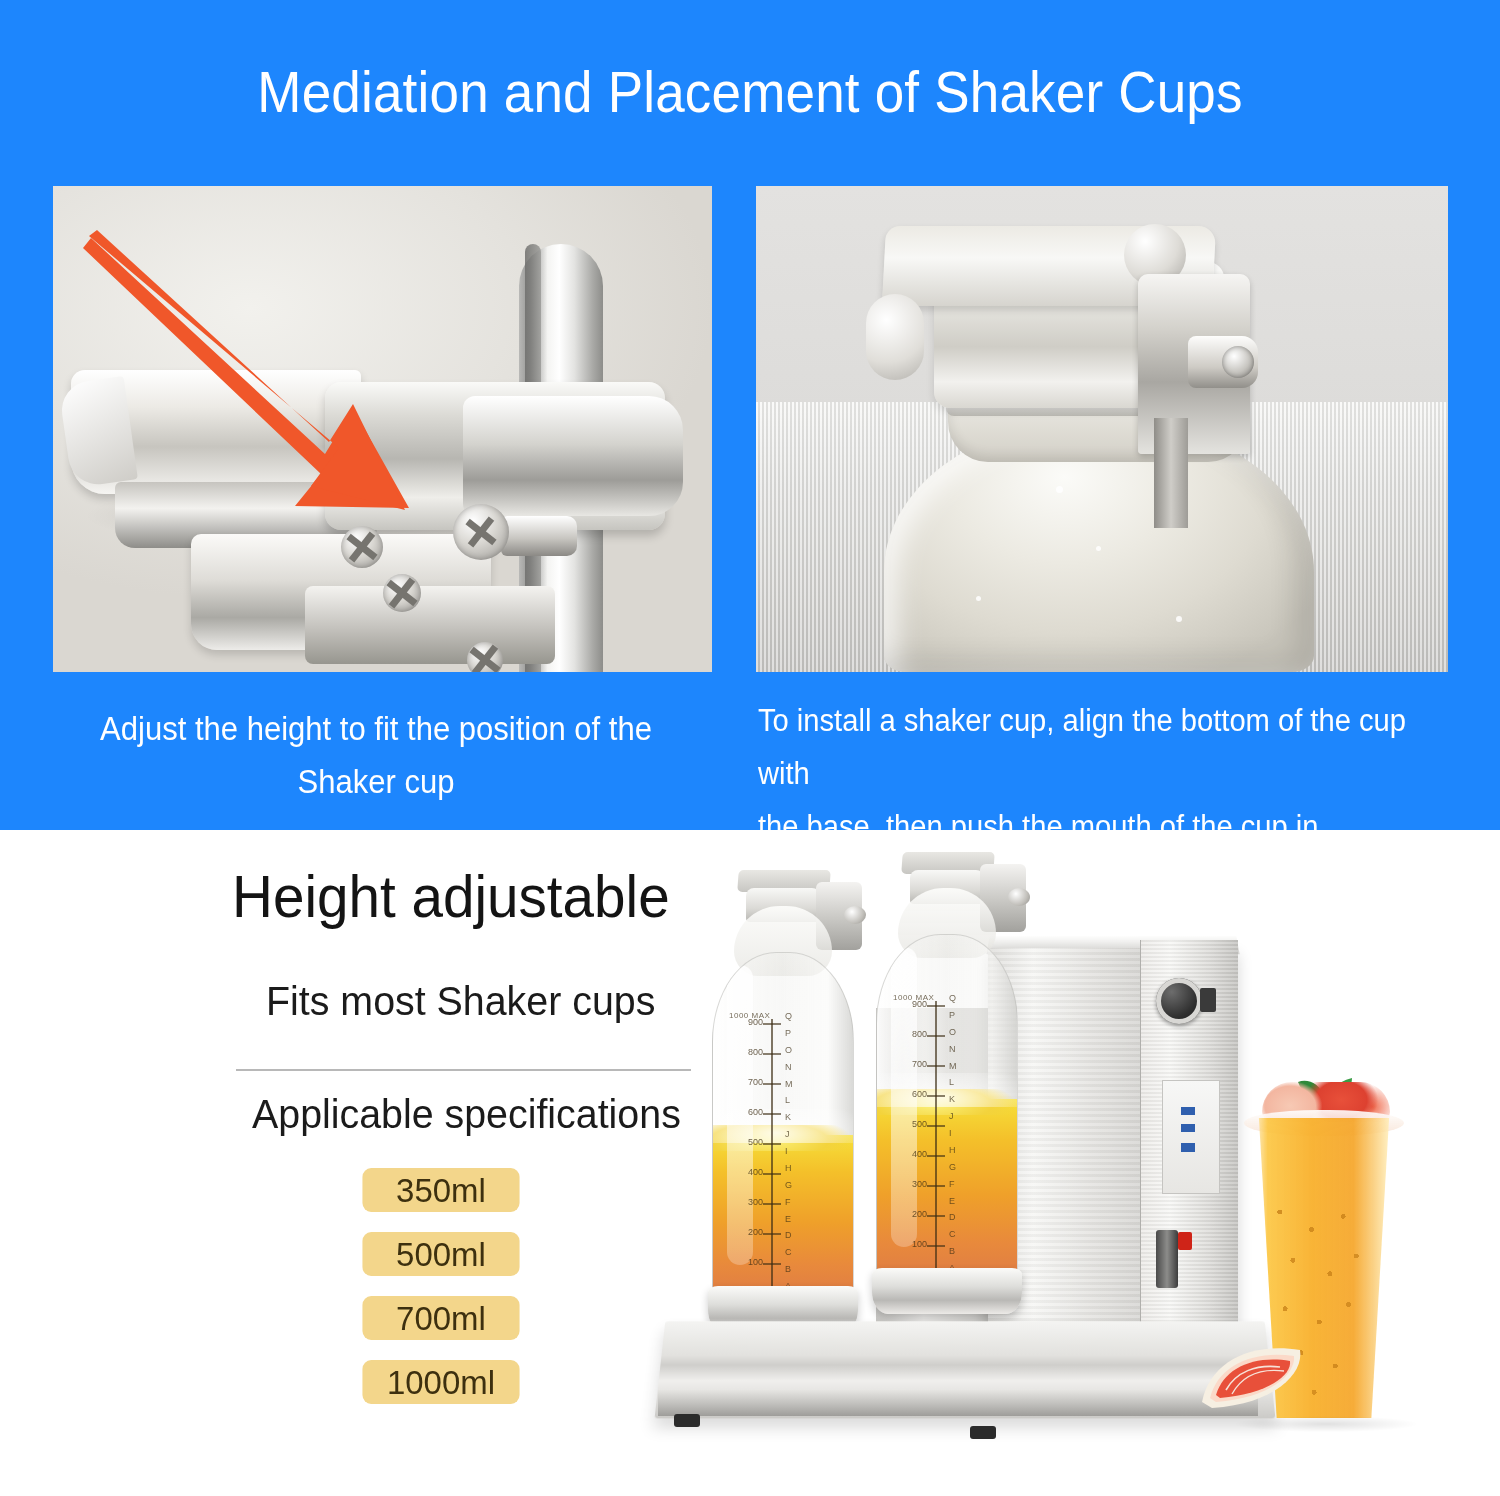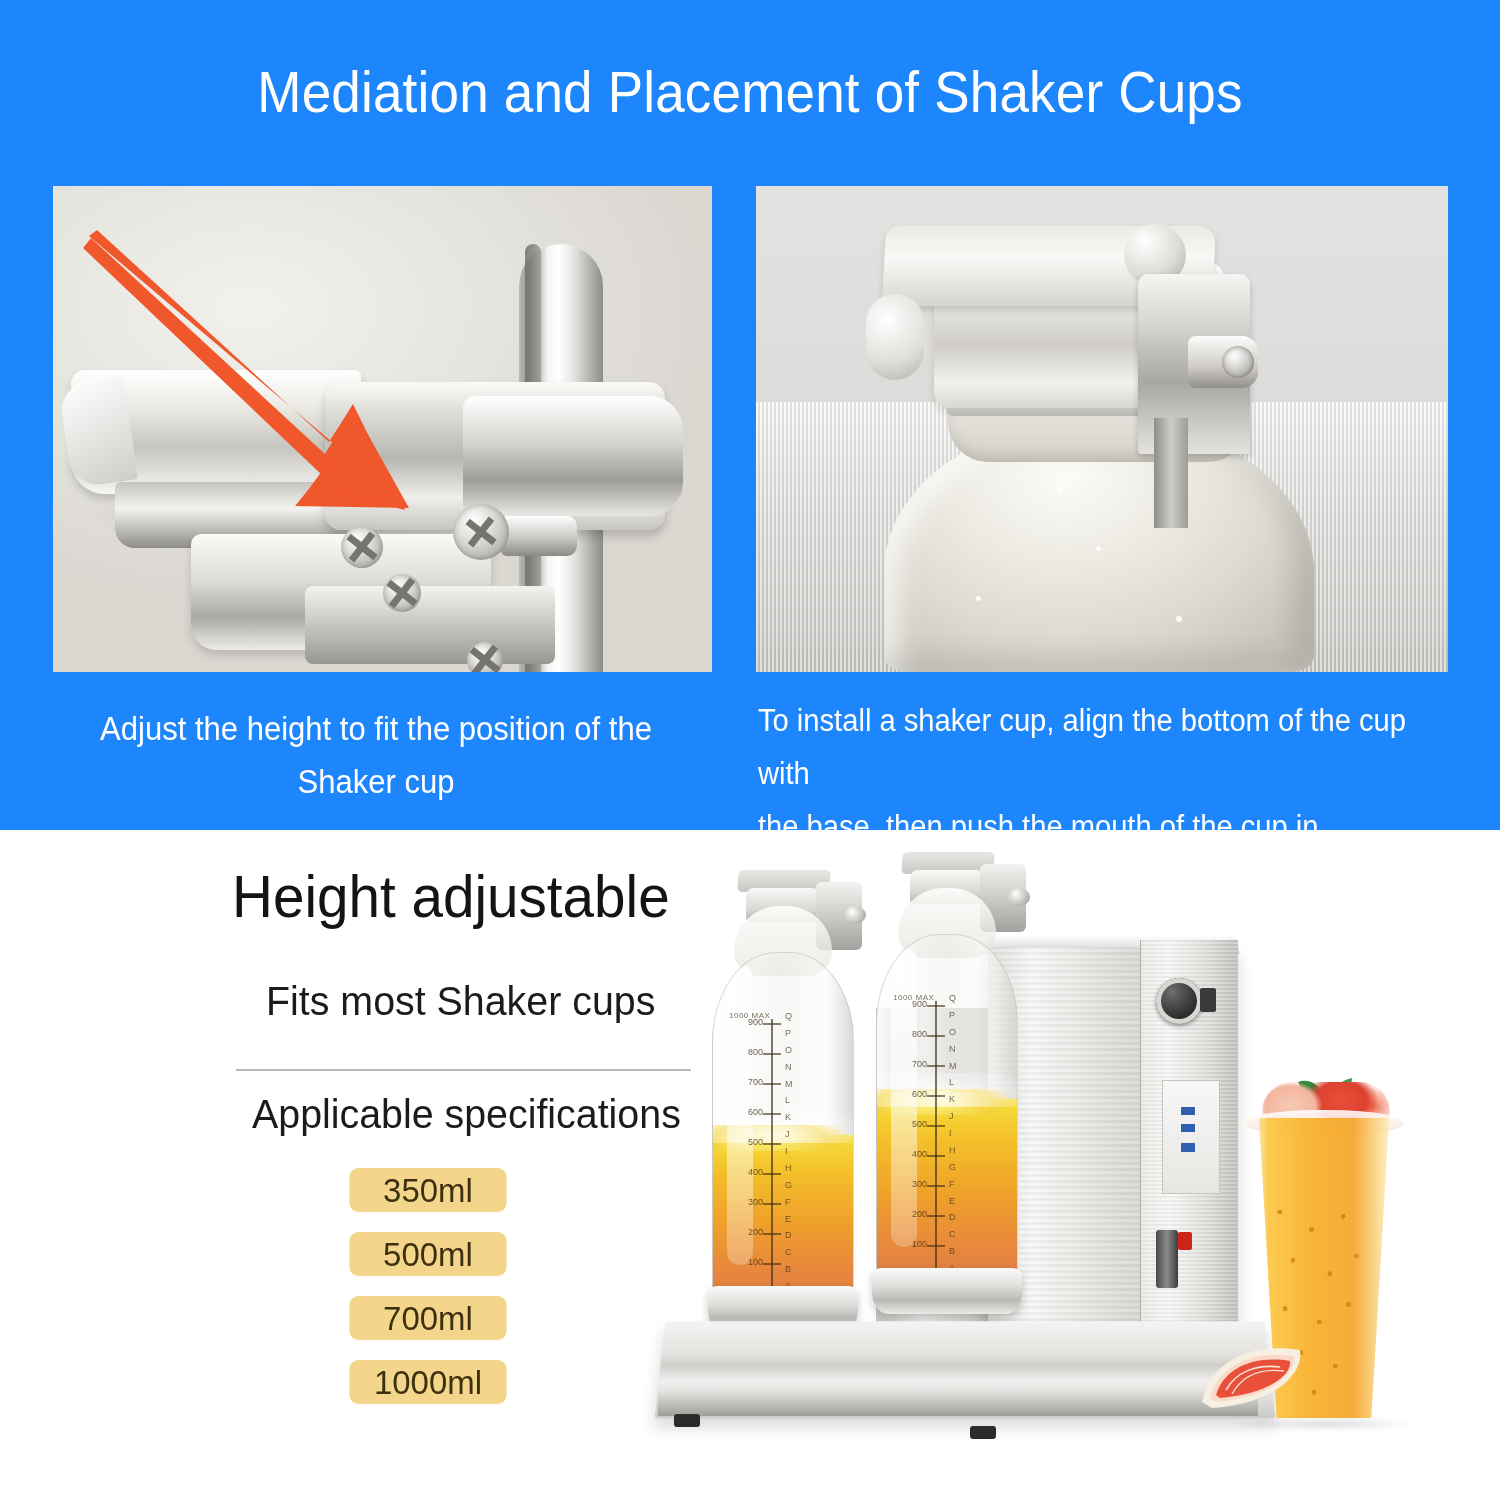--- a/index.html
+++ b/index.html
@@ -238,21 +238,21 @@
     position: absolute; left: 236px; top: 1069px; width: 455px; height: 2px;
     background: #b8b8b8;
   }
   .h3-spec {
     position: absolute; left: 252px; top: 1089px;
     font-size: 41px; line-height: 50px; color: #1b1b1b; font-weight: 400;
     transform: scaleX(0.96); transform-origin: left center;
     white-space: nowrap;
   }
 
-  .badges { position: absolute; left: 347px; top: 1168px; }
+  .badges { position: absolute; left: 360px; top: 1168px; }
   .badge {
     width: 162px; height: 44px; margin-bottom: 20px;
     background: #f3d68b; border-radius: 9px;
     color: #3d300f; font-size: 34px; line-height: 44px;
     text-align: center;
     transform: scaleX(0.97);
   }
   .badge.wide { width: 162px; }
 
   

